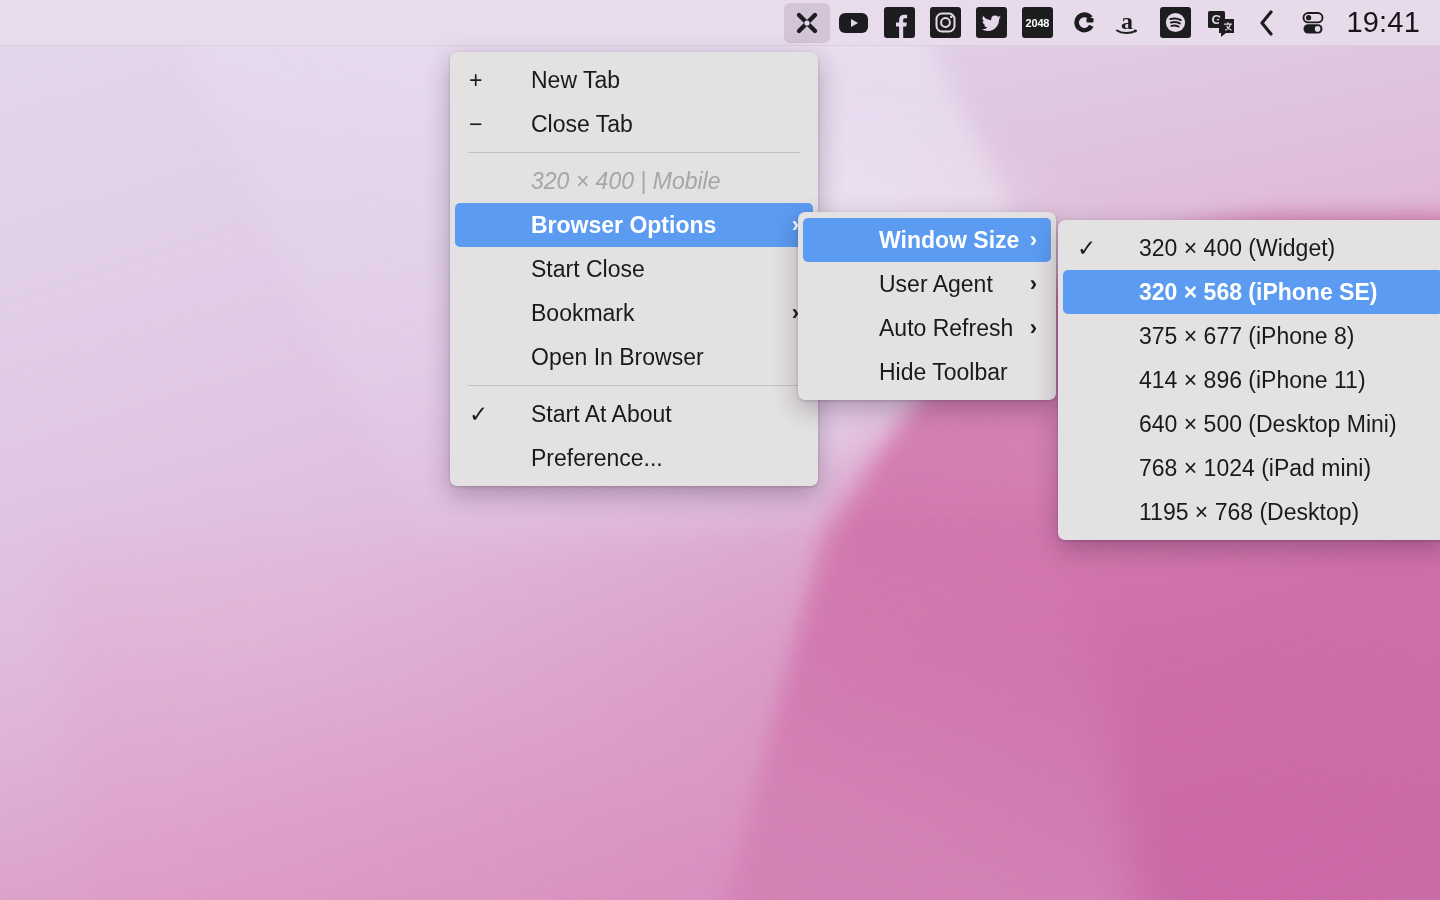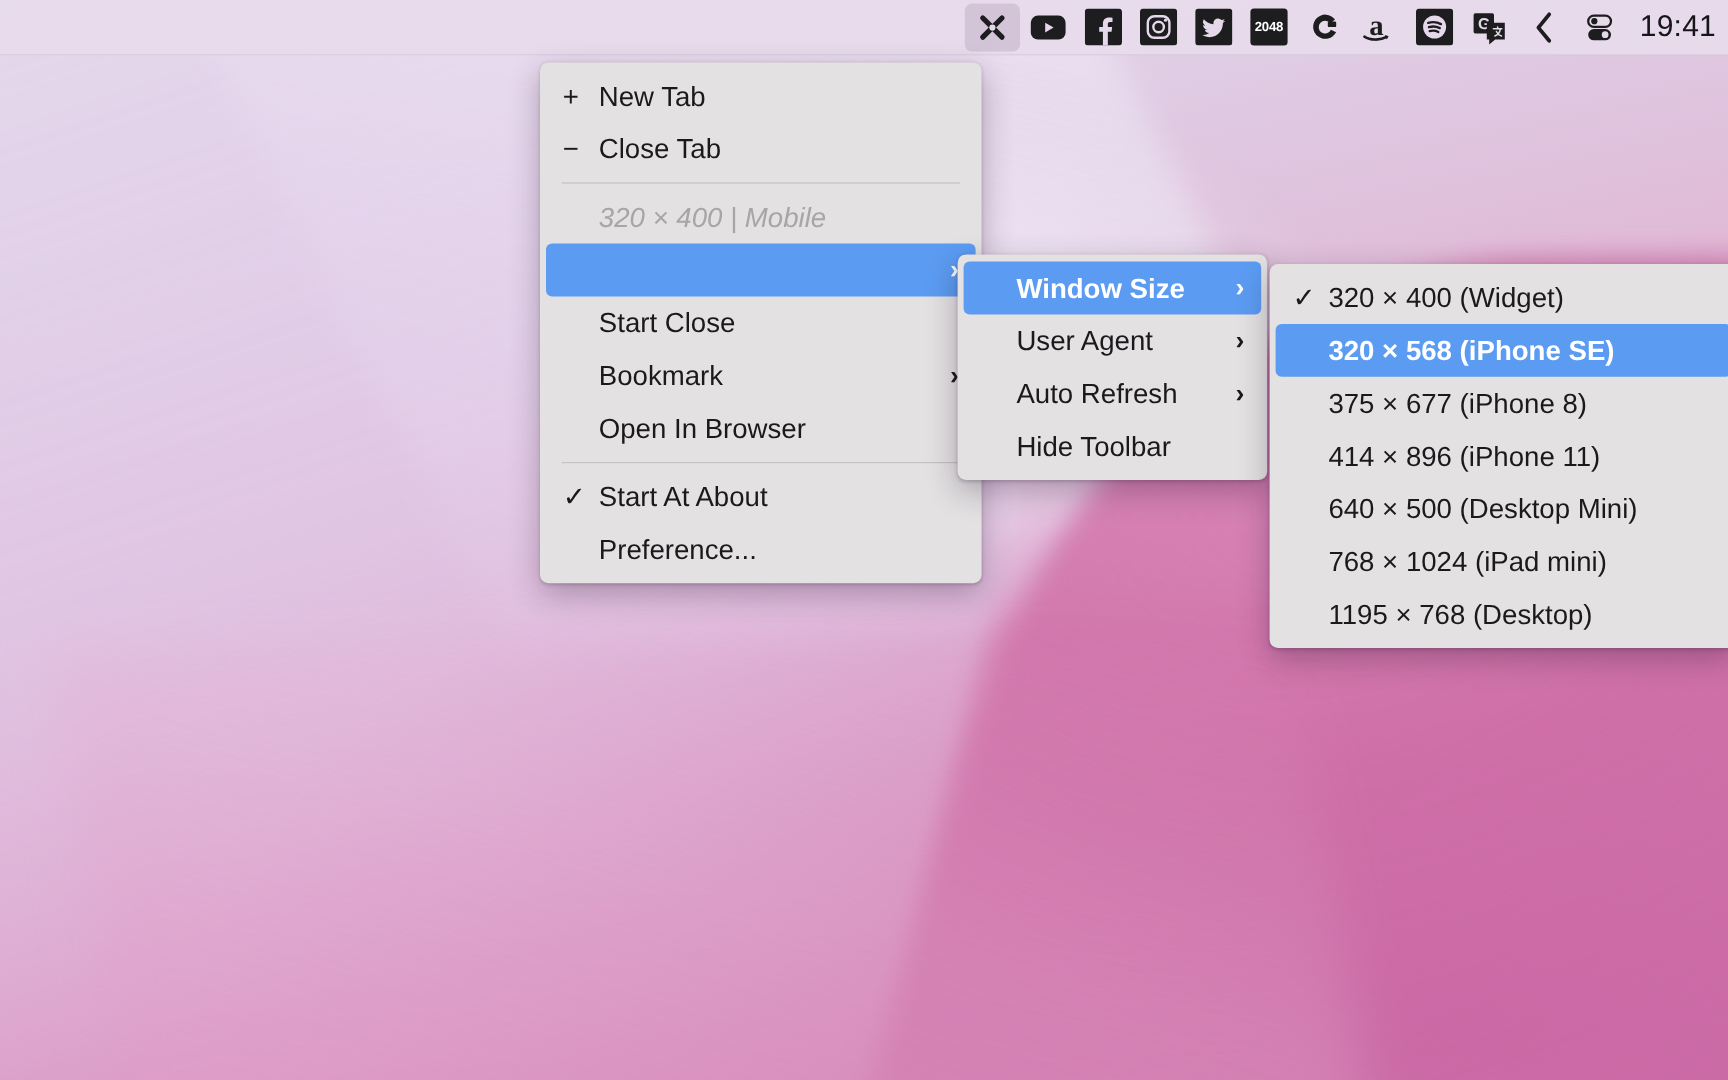--- a/index.html
+++ b/index.html
@@ -48,29 +48,29 @@
     background:radial-gradient(ellipse at center, rgba(243,237,247,.72) 0%, rgba(240,230,245,0) 70%);
     filter:blur(18px);
   }
 
   
   #menubar {
     position:absolute; left:0; top:0; width:1440px; height:46px;
     background:rgba(231,219,236,.93);
     border-bottom:1px solid rgba(180,160,190,.22);
     display:flex; align-items:center; justify-content:flex-end;
-    padding-right:4px; z-index:40;
+    padding-right:14px; z-index:40;
   }
   .mb-item {
     height:40px; min-width:46px; display:flex; align-items:center; justify-content:center;
     border-radius:6px; color:#1d1d1f; position:relative;
   }
   .mb-item.active { background:rgba(130,100,140,.20); }
   .mb-clock {
-    font-size:25px; font-weight:400; color:#16161a; letter-spacing:.2px;
+    font-size:29px; font-weight:400; color:#16161a; letter-spacing:.2px;
     padding:0 6px 0 10px; white-space:nowrap;
   }
   .sq { width:31px; height:31px; background:#1d1d1f; border-radius:3px;
         display:flex; align-items:center; justify-content:center; color:#fff; }
 
   
   .menu {
     position:absolute; z-index:60;
     background:#e3e1e2;
     border-radius:7px;
@@ -83,21 +83,21 @@
 
   .mi {
     position:relative; height:44px; display:flex; align-items:center;
     padding:0 14px 0 14px; margin:0 5px; border-radius:5px;
     font-size:23px; color:#1a1a1c; white-space:nowrap;
   }
   .mi .lead {
     width:30px; flex:0 0 30px; font-size:23px; line-height:1;
     display:inline-flex; align-items:center;
   }
-  .mi .lbl { flex:1 1 auto; }
+  .mi .lbl { flex:1 1 auto;margin-left:32px; }
   .mi .chev { font-size:22px; font-weight:700; margin-left:auto; padding-left:10px; }
   .mi.sel { background:#5b9cf2; color:#fff; }
   .mi.sel .chev { color:#fff; }
   .mi.dim { color:#a7a5a7;font-style:italic; }
   .mi.bold { font-weight:700; }
   .sep { height:1px; background:#c4c2c4; margin:6px 18px; }
 </style>
 </head>
 <body>
 
@@ -219,20 +219,21 @@
       <span class="lead">−</span>
       <span class="lbl">Close Tab</span>
     </div>
     <div class="sep"></div>
     <div class="mi dim">
       <span class="lead"></span>
       <span class="lbl">320 × 400 | Mobile</span>
     </div>
     <div class="mi sel bold">
       <span class="lead"></span>
+      <span class="lbl">Browser Options</span>
       <span class="chev">›</span>
     </div>
     <div class="mi">
       <span class="lead"></span>
       <span class="lbl">Start Close</span>
     </div>
     <div class="mi">
       <span class="lead"></span>
       <span class="lbl">Bookmark</span>
       <span class="chev">›</span>

